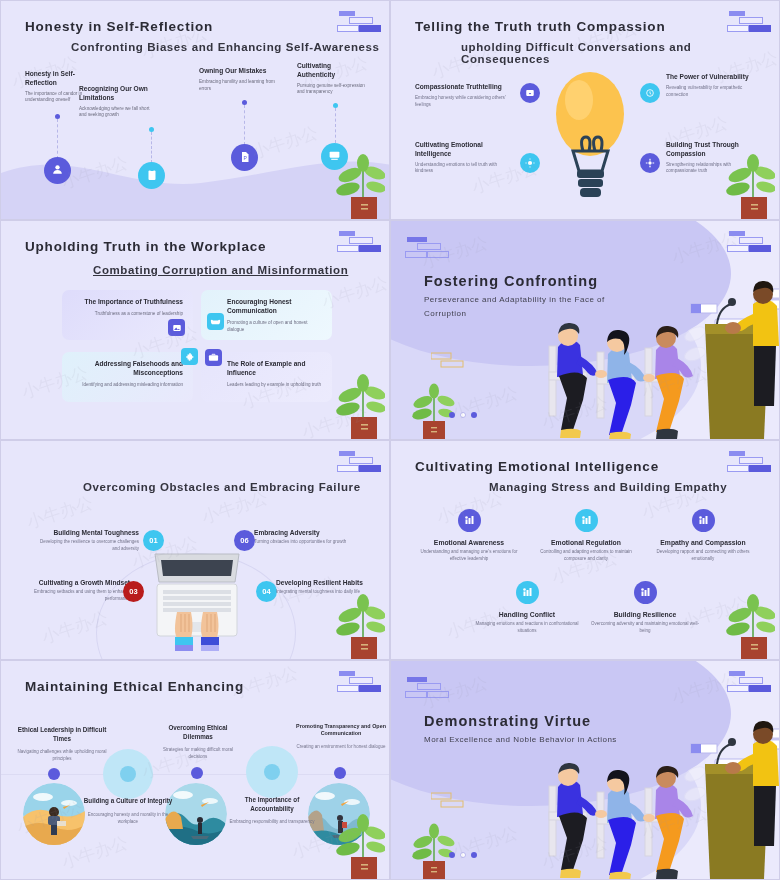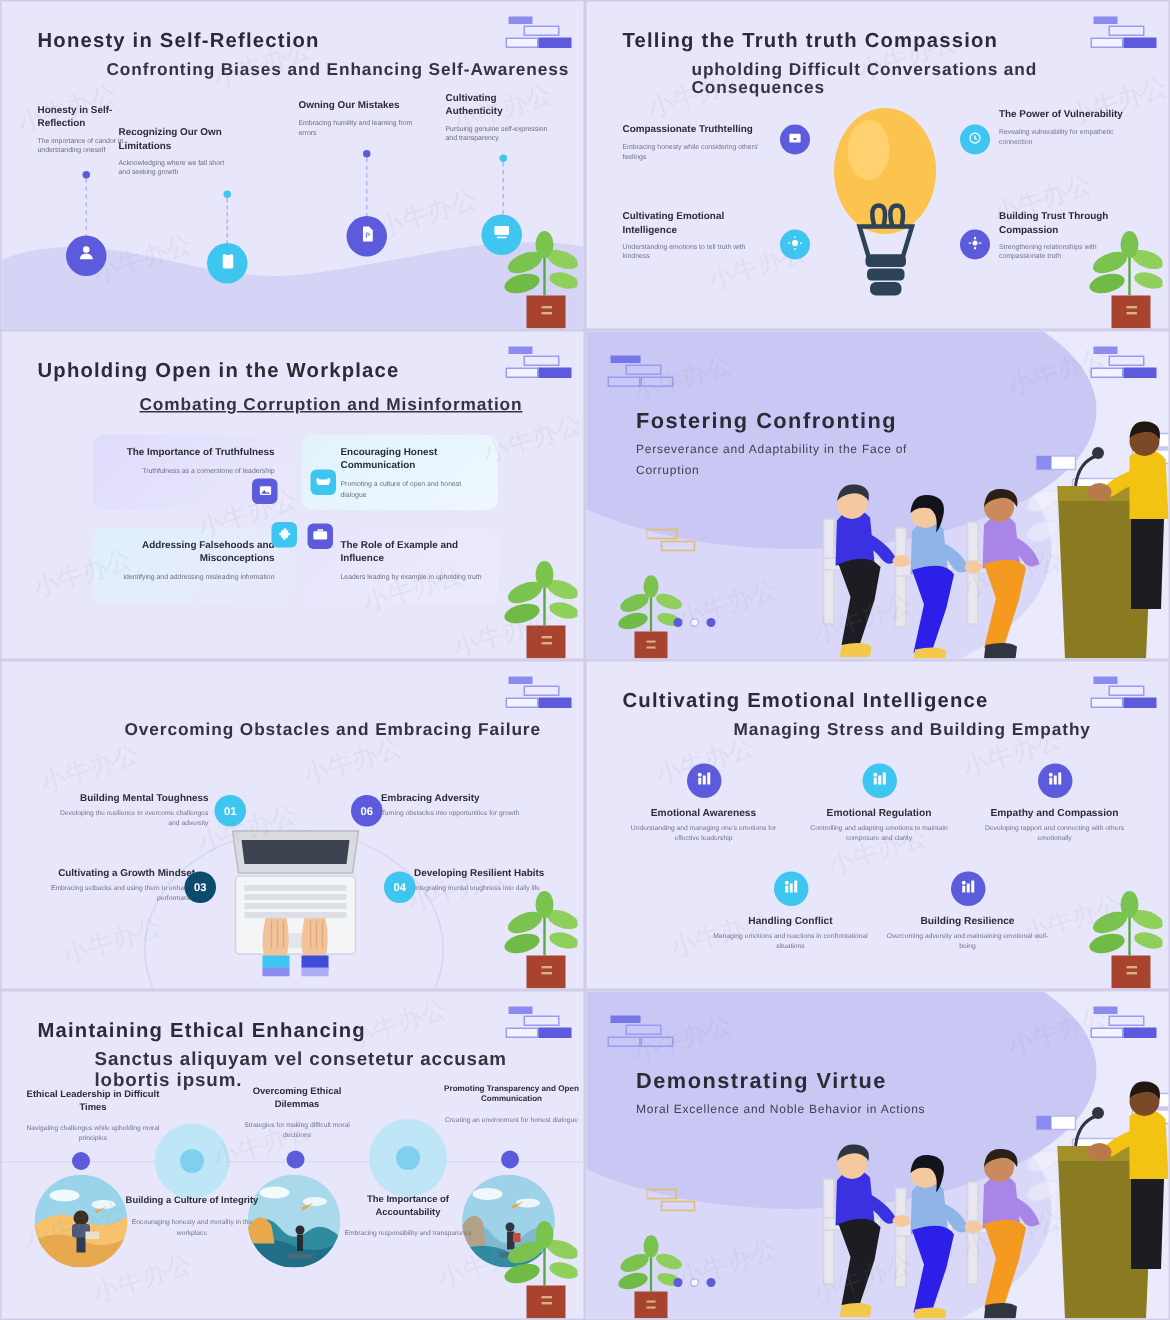--- a/index.html
+++ b/index.html
@@ -308,21 +308,21 @@
     </div>
   </div>
 
   <div class="slide">
     <div class="deco-tr">
         <i class="b1"></i>
         <i class="b2"></i>
         <i class="b3"></i>
         <i class="b4"></i>
       </div>
-    <div class="s-title" style="left:24px;top:18px;">Upholding  Open  in  the  Workplace</div>
+    <div class="s-title" style="left:24px;top:18px;">Upholding  Truth  in  the  Workplace</div>
     <div class="s-sub" style="left:92px;top:43px;text-decoration:underline;">Combating  Corruption  and  Misinformation</div>
 
     <div class="card" style="left:61px;top:289px;"></div>
 
     <div class="card" style="left:61px;top:69px;width:131px;height:50px;background:linear-gradient(135deg,#dedcfb,#eae9fd);text-align:right;padding:8px 10px;">
       <h4>The Importance of Truthfulness</h4>
       <p>Truthfulness as a cornerstone of leadership</p>
       <div class="card-ico" style="right:8px;bottom:4px;background:#5b5bdc;">
         <span><svg width="10" height="10" viewBox="0 0 24 24" fill="#fff">
               <rect x="3" y="5" width="18" height="14" rx="2"></rect>
@@ -534,21 +534,21 @@
     <div class="num-c" style="left:233px;top:89px;background:#5b5bdc;">06</div>
     <div class="t5-item" style="left:253px;top:88px;width:110px;">
       <h4>Embracing Adversity</h4>
       <p>Turning obstacles into opportunities for growth</p>
     </div>
 
     <div class="t5-item" style="left:24px;top:138px;width:105px;text-align:right;">
       <h4>Cultivating a Growth Mindset</h4>
       <p>Embracing setbacks and using them to enhance performance</p>
     </div>
-    <div class="num-c" style="left:122px;top:140px;background:#0c4a6e;">03</div>
+    <div class="num-c" style="left:122px;top:140px;background:#b91c1c;">03</div>
 
     <div class="num-c" style="left:255px;top:140px;background:#3ec6f0;">04</div>
     <div class="t5-item" style="left:275px;top:138px;width:95px;">
       <h4>Developing Resilient Habits</h4>
       <p>Integrating mental toughness into daily life</p>
     </div>
 
     <svg class="laptop" viewBox="0 0 92 105">
       <path d="M4 8 L88 8 L84 36 L8 36 Z" fill="#d9dbe0" stroke="#b9bcc4"></path>
       <path d="M10 14 L82 14 L80 30 L12 30 Z" fill="#3d4450"></path>
@@ -691,21 +691,20 @@
   </div>
 
   <div class="slide">
     <div class="deco-tr">
         <i class="b1"></i>
         <i class="b2"></i>
         <i class="b3"></i>
         <i class="b4"></i>
       </div>
     <div class="s-title" style="left:24px;top:18px;">Maintaining  Ethical  Enhancing</div>
-    <div class="s-sub" style="left:62px;top:38px;font-size:12.5px;">Sanctus aliquyam vel consetetur accusam lobortis ipsum.</div>
     <div class="t7-rule" style="top:113px;"></div>
 
     <div class="t7-col" style="left:16px;top:65px;">
       <h4>Ethical Leadership in Difficult Times</h4>
       <p>Navigating challenges while upholding moral principles</p>
     </div>
     <div class="t7-sdot" style="left:47px;top:107px;width:12px;height:12px;background:#5b5bdc;"></div>
     <div class="t7-photo" style="left:22px;top:122px;width:62px;height:62px;">
       <svg viewBox="0 0 62 62" width="62" height="62">
         <circle cx="31" cy="31" r="31" fill="#9ad4ea"></circle>

